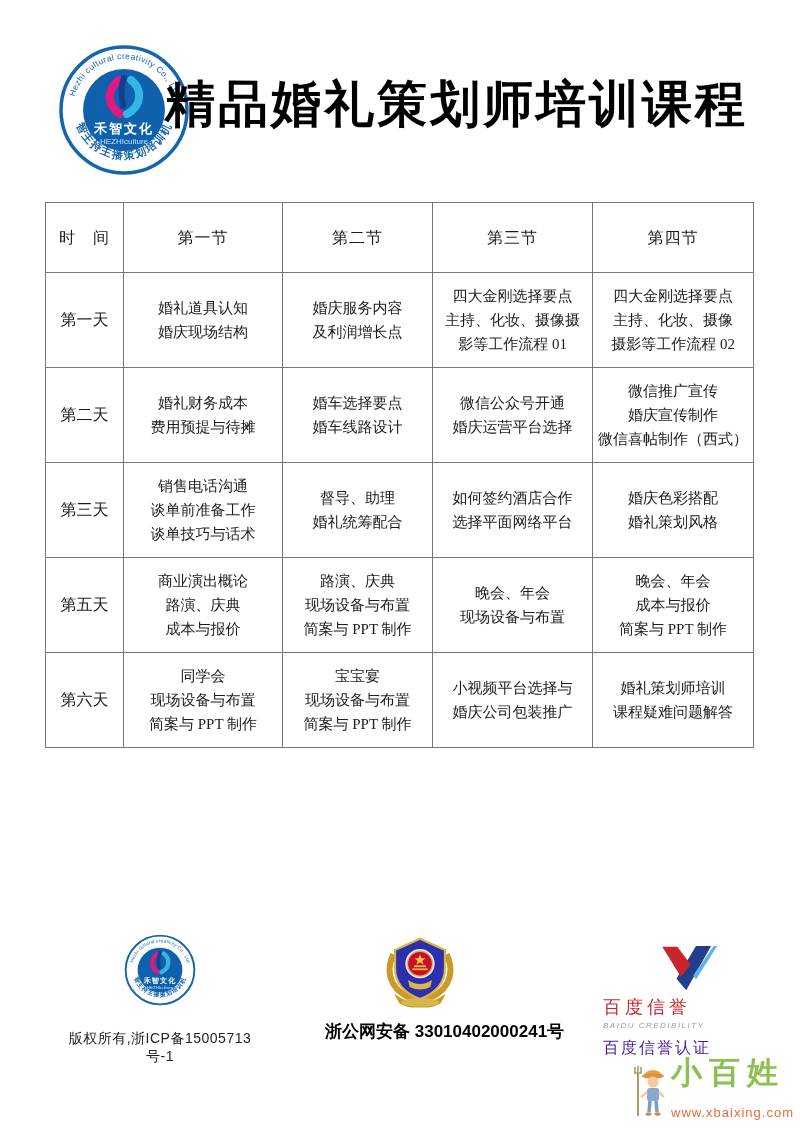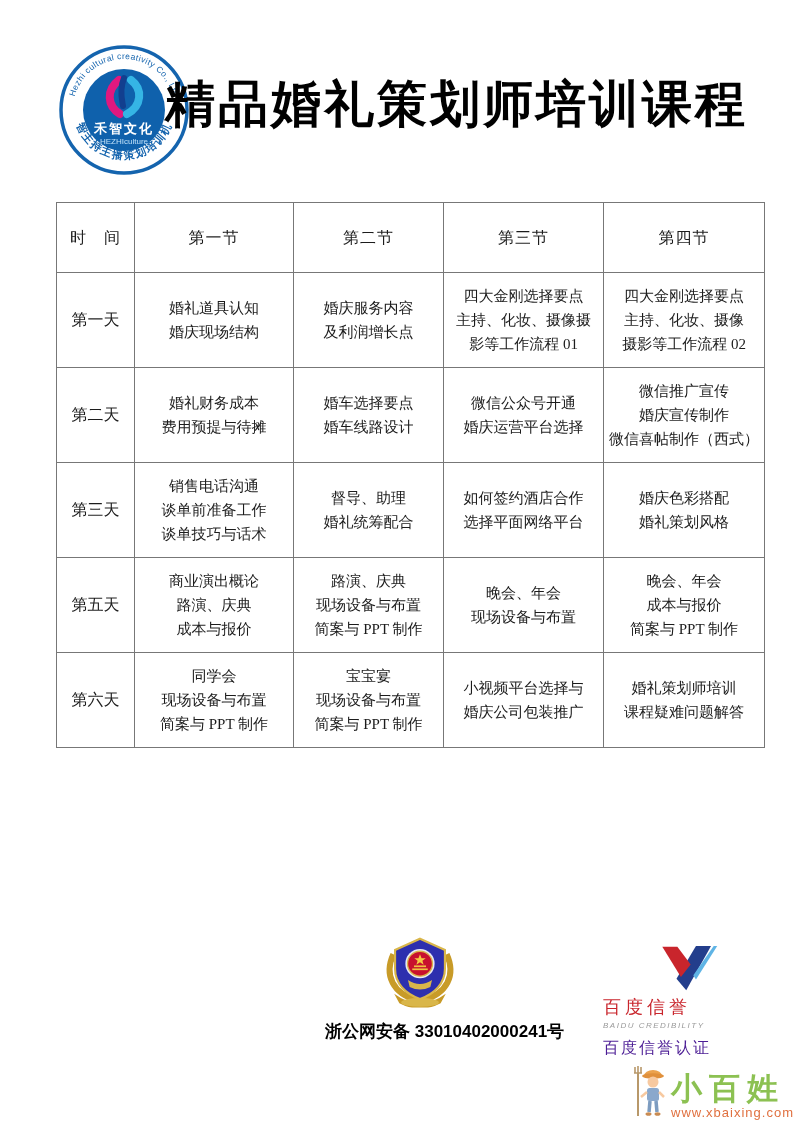--- a/index.html
+++ b/index.html
@@ -9,21 +9,21 @@
   }
   
   .logo-badge{position:absolute;left:58px;top:44px;width:132px;height:132px;}
   .page-title{
     position:absolute;left:165px;top:74px;width:580px;
     text-align:center;font-size:50px;font-weight:bold;color:#000;
     letter-spacing:3px;line-height:60px;white-space:nowrap;
   }
   
   table.course{
-    position:absolute;left:56px;top:202px;width:708px;
+    position:absolute;left:45px;top:202px;width:708px;
     border-collapse:collapse;table-layout:fixed;
   }
   table.course th,table.course td{
     border:1px solid #777;text-align:center;vertical-align:middle;
     font-weight:normal;font-size:15px;color:#1c1c1c;
     white-space:pre-line;line-height:1.6;padding:2px 4px;
   }
   table.course thead tr{height:70px;}
   table.course tbody tr{height:95px;}
   table.course thead th{font-size:16px;letter-spacing:1px;}
@@ -46,21 +46,21 @@
   .baidu-en{font-size:8px;color:#9a9a9a;letter-spacing:1.5px;margin-top:2px;font-style:italic;}
   .baidu-cert{font-size:16px;color:#4c1d95;letter-spacing:2px;margin-top:8px;}
   
   .watermark{
     position:absolute;right:6px;bottom:8px;display:flex;align-items:flex-end;
     font-family:"Liberation Sans","DejaVu Sans",sans-serif;
   }
   .watermark .farmer{width:38px;height:56px;margin-right:2px;}
   .wm-text{display:flex;flex-direction:column;align-items:flex-start;}
   .wm-name{font-size:31px;font-weight:bold;color:#8cc152;letter-spacing:7px;line-height:30px;}
-  .wm-url{font-size:13px;color:#e0703f;letter-spacing:1px;margin-top:1px;}
+  .wm-url{font-size:13px;color:#e0703f;letter-spacing:1px;margin-top:17px;}
   svg{display:block;}
 </style>
 </head>
 <body>
 
 <svg width="0" height="0" style="position:absolute" aria-hidden="true">
   <defs>
     <symbol id="hezhi-logo" viewBox="0 0 132 132">
       <circle cx="66" cy="66" r="63" fill="#ffffff" stroke="#1464ae" stroke-width="3.5"></circle>
       <path id="arcTop" d="M15,66 A51,51 0 1 1 117,66" fill="none"></path>
@@ -201,20 +201,26 @@
 现场设备与布置
 简案与 PPT 制作</td>
         <td>小视频平台选择与
 婚庆公司包装推广</td>
         <td>婚礼策划师培训
 课程疑难问题解答</td>
       </tr>
     </tbody>
   </table>
 
+  <div class="footer-left">
+    <svg class="logo-small" viewBox="0 0 132 132">
+      <use href="#hezhi-logo"></use>
+    </svg>
+    <div class="copyright">版权所有,浙ICP备15005713号-1</div>
+  </div>
 
   <div class="footer-center">
     <svg viewBox="0 0 100 92" width="86" height="80" style="margin:0 auto;">
       <use href="#police-badge"></use>
     </svg>
     <div class="police-number">浙公网安备 33010402000241号</div>
   </div>
 
   <div class="footer-right">
     <svg viewBox="0 0 70 55" width="62" height="49" style="margin:0 auto;">

